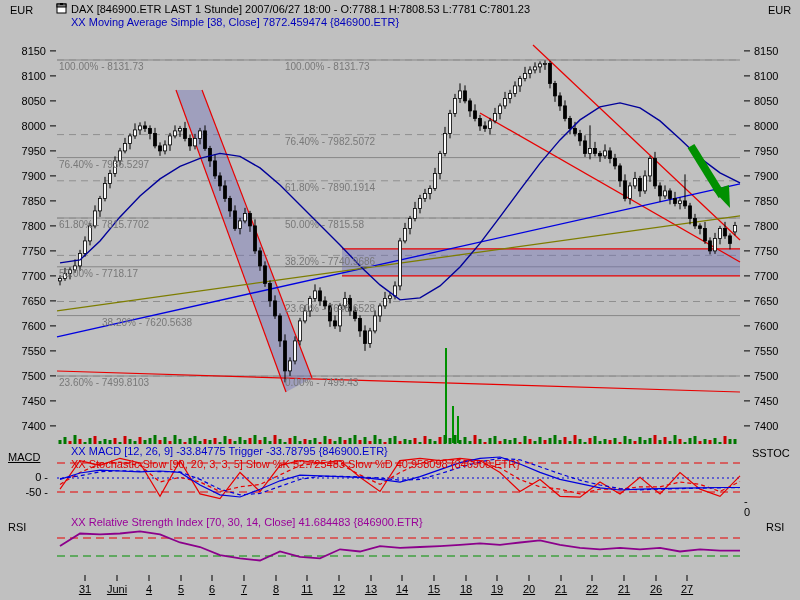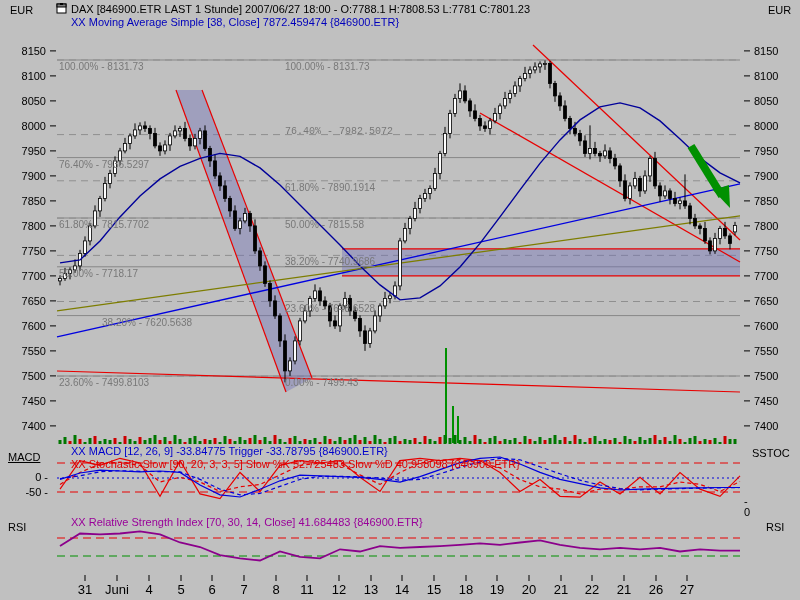--- a/index.html
+++ b/index.html
@@ -2,21 +2,21 @@
 <html><head>
 <meta charset="utf-8">
 <style>
   html,body{margin:0;padding:0;width:800px;height:600px;overflow:hidden;
     background:#c0c0c0;font-family:"Liberation Sans",sans-serif;}
   #stage{position:relative;width:696px;height:600px;}
   svg{position:absolute;left:0;top:0;}
   .lbl{position:absolute;font-size:11px;color:#000;white-space:nowrap;line-height:12px;}
   .yl{position:absolute;font-size:11px;color:#000;width:44px;text-align:right;line-height:11px;}
   .yr{position:absolute;font-size:11px;color:#000;text-align:left;line-height:11px;}
-  .xl{position:absolute;font-size:13px;color:#000;transform:translateX(-50%);line-height:11px;}
+  .xl{position:absolute;font-size:11px;color:#000;transform:translateX(-50%);line-height:11px;text-decoration:underline;}
   .fib{position:absolute;font-size:10px;color:#787878;white-space:nowrap;line-height:10px;}
   .ind{position:absolute;font-size:11px;white-space:nowrap;line-height:12px;}
 </style>
 </head>
 <body>
 
 <div id="stage">
   <svg id="cv" width="800" height="600">
       <line x1="57" y1="60.0" x2="740" y2="60.0" stroke="#878787" stroke-width="1"></line>
       <line x1="57" y1="157.6" x2="740" y2="157.6" stroke="#878787" stroke-width="1"></line>
@@ -596,20 +596,20 @@
       <div class="xl" style="left:624px;top:584px;">21</div>
       <div class="xl" style="left:656px;top:584px;">26</div>
       <div class="xl" style="left:687px;top:584px;">27</div>
       <div class="fib" style="left:59px;top:62px;">100.00% - 8131.73</div>
       <div class="fib" style="left:59px;top:160px;">76.40% - 7936.5297</div>
       <div class="fib" style="left:59px;top:220px;">61.80% - 7815.7702</div>
       <div class="fib" style="left:59px;top:269px;">50.00% - 7718.17</div>
       <div class="fib" style="left:59px;top:318px;margin-left:43px;">38.20% - 7620.5638</div>
       <div class="fib" style="left:59px;top:378px;">23.60% - 7499.8103</div>
       <div class="fib" style="left:285px;top:62px;">100.00% - 8131.73</div>
-      <div class="fib" style="left:285px;top:127px;font-family:Liberation Mono, monospace;">76.40% - 7982.5072</div>
+      <div class="fib" style="left:285px;top:137px;">76.40% - 7982.5072</div>
       <div class="fib" style="left:285px;top:183px;">61.80% - 7890.1914</div>
       <div class="fib" style="left:285px;top:220px;">50.00% - 7815.58</div>
       <div class="fib" style="left:285px;top:257px;text-decoration:underline;">38.20% - 7740.9686</div>
       <div class="fib" style="left:285px;top:304px;">23.60% - 7648.6528</div>
       <div class="fib" style="left:285px;top:378px;">0.00% - 7499.43</div>
     </div>
 </div>
 
 </body></html>

